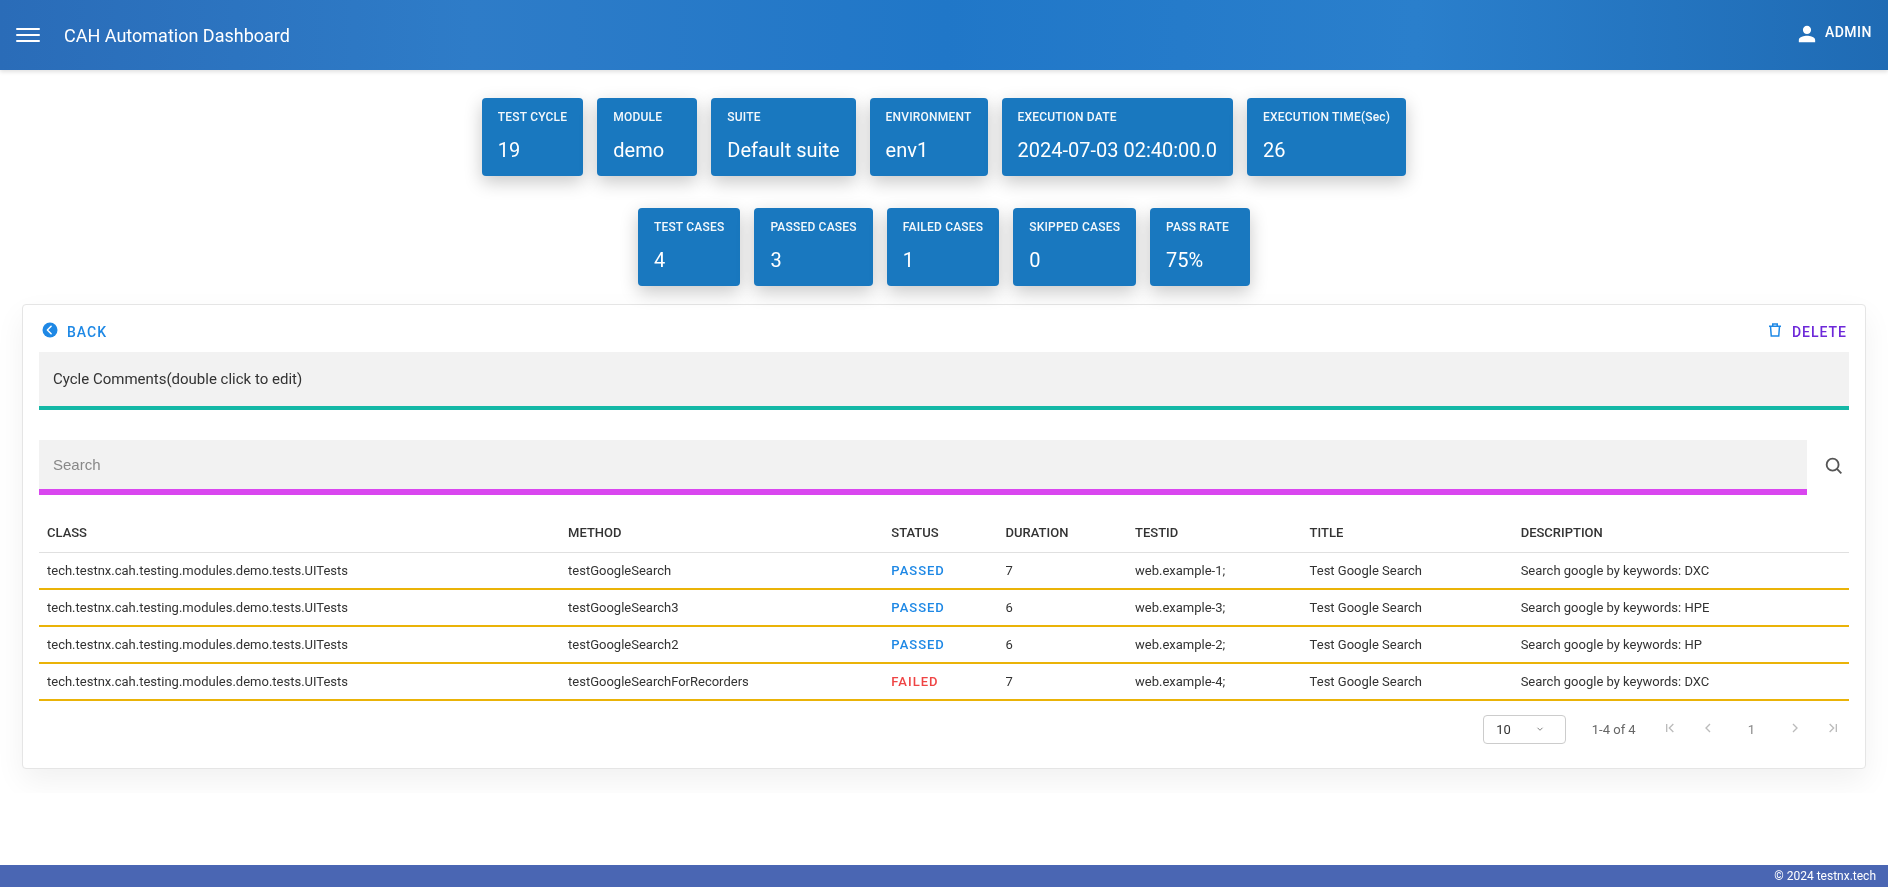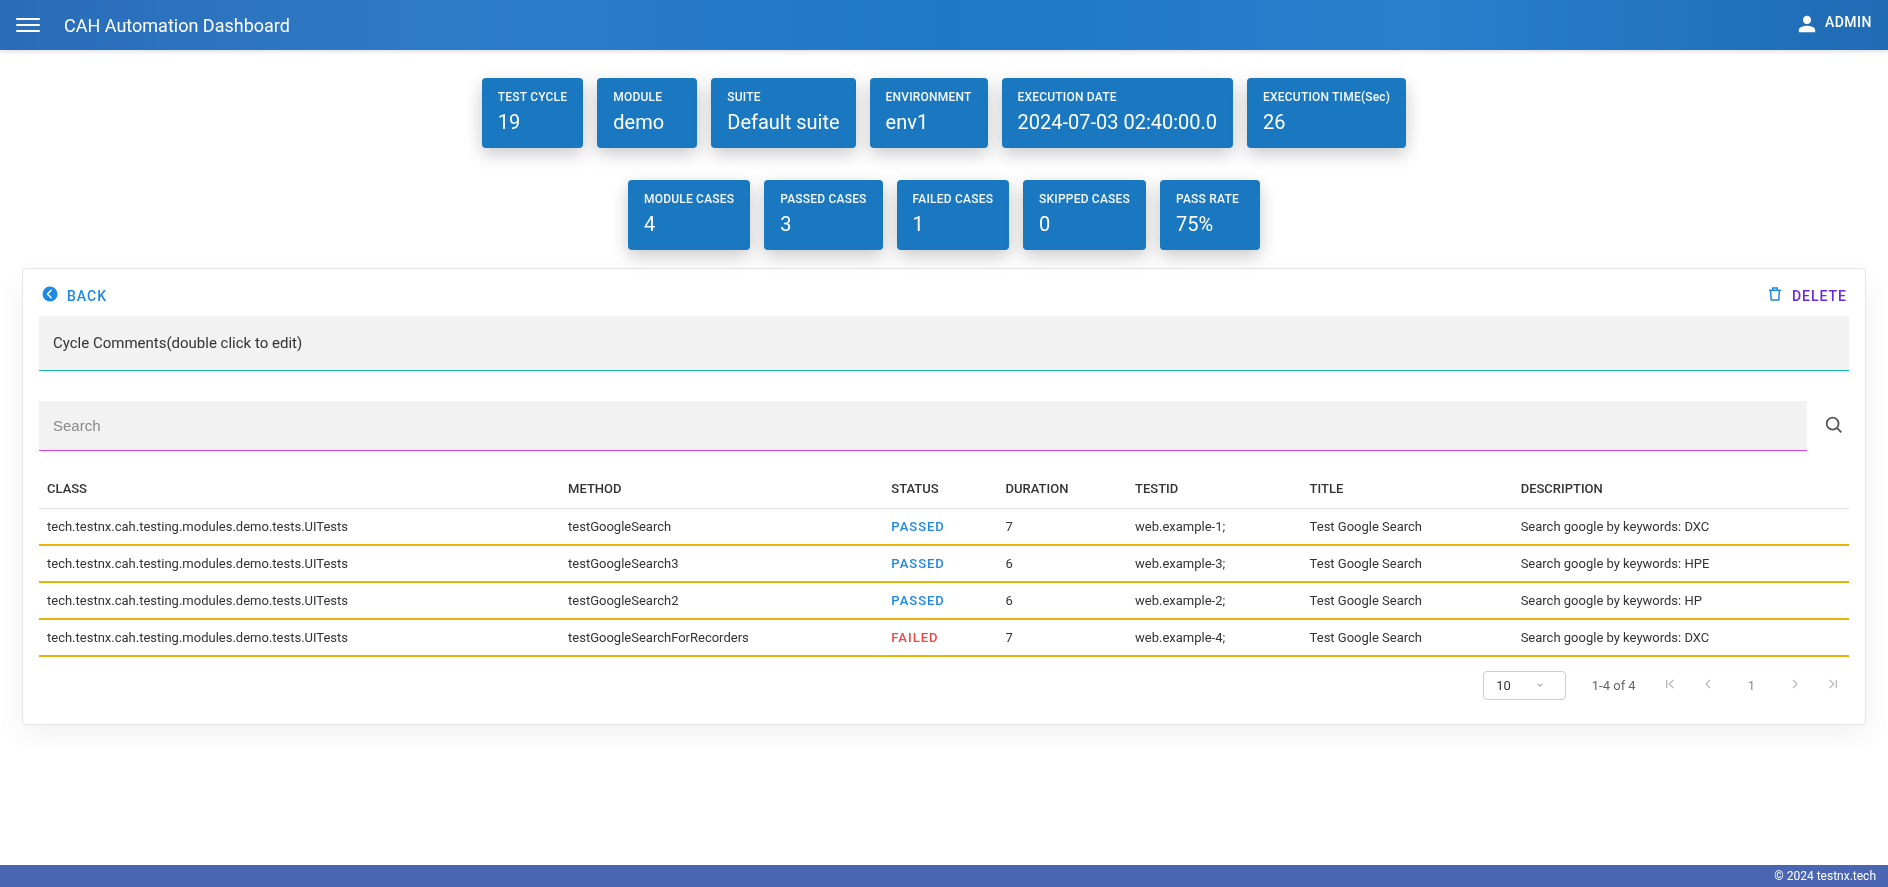--- a/index.html
+++ b/index.html
@@ -5,21 +5,21 @@
   * { box-sizing: border-box; margin: 0; padding: 0; }
   body {
     font-family: -apple-system, BlinkMacSystemFont, "Segoe UI", Roboto, Helvetica, Arial, sans-serif;
     background: #ffffff;
     color: #333;
     font-size: 14px;
   }
   .topbar {
     background: linear-gradient(90deg, #2a6cb8 0%, #2e7cc8 25%, #2077c8 50%, #2a7fcc 75%, #1f6bb4 100%);
     color: #fff;
-    height: 50px;
+    height: 70px;
     display: flex;
     align-items: center;
     padding: 0 16px;
     box-shadow: 0 2px 4px rgba(0,0,0,0.12);
   }
   .hamburger {
     width: 24px; height: 24px;
     display: flex; flex-direction: column; justify-content: center;
     gap: 4px; cursor: pointer; margin-right: 24px;
   }
@@ -32,21 +32,21 @@
   .cards-row { display:flex; gap:14px; justify-content:center; flex-wrap:wrap; }
   .card {
     background:#1978bf;
     color:#fff;
     padding:12px 16px 14px;
     border-radius:4px;
     min-width:100px;
     box-shadow: 0 6px 18px rgba(0,0,0,0.22);
   }
   .card-label { font-size:12px; font-weight:500; letter-spacing:.2px; opacity:.95; }
-  .card-value { font-size:20px; font-weight:400; margin-top:6px; }
+  .card-value { font-size:20px; font-weight:400; margin-top:14px; }
 
   .panel {
     margin: 0 22px 24px;
     background:#fff;
     border:1px solid #e5e5e5;
     border-radius:4px;
     box-shadow:0 12px 30px rgba(0,0,0,0.06);
     padding:12px 16px 24px;
   }
   .panel-top {
@@ -54,33 +54,33 @@
     padding:4px 2px 10px 2px;
   }
   .link-btn { display:flex; align-items:center; gap:8px; cursor:pointer; font-weight:500; letter-spacing:1px; font-size:14px; }
   .link-back { color:#1e88e5; }
   .link-delete { color:#6d28d9; }
   .comments {
     background:#f2f2f2;
     padding:18px 14px;
     font-size:15px;
     color:#333;
-    border-bottom:1px solid #14b8a6;
+    border-bottom:4px solid #14b8a6;
   }
   .spacer { height:30px; }
   .search-row { display:flex; align-items:center; gap:12px; }
   .search-box {
     flex:1;
     background:#f2f2f2;
     border:none;
     outline:none;
     padding:16px 14px;
     font-size:15px;
     color:#333;
-    border-bottom:1px solid #d946ef;
+    border-bottom:6px solid #d946ef;
   }
   .search-box::placeholder { color:#888; }
   .search-icon { color:#555; cursor:pointer; padding:4px; }
 
   table { width:100%; border-collapse:collapse; margin-top:18px; }
   th { text-align:left; font-weight:500; font-size:13px; padding:12px 8px; border-bottom:1px solid #e0e0e0; }
   td { font-size:13px; padding:10px 8px; border-bottom:2px solid #eab308; }
   .status-pass { color:#1e88e5; font-weight:500; letter-spacing:1px; }
   .status-fail { color:#ef4444; font-weight:500; letter-spacing:1px; }
 
@@ -146,21 +146,21 @@
         <div class="card-label">EXECUTION DATE</div>
         <div class="card-value">2024-07-03 02:40:00.0</div>
       </div>
       <div class="card">
         <div class="card-label">EXECUTION TIME(Sec)</div>
         <div class="card-value">26</div>
       </div>
     </div>
   <div class="cards-row" id="cards-row2">
       <div class="card">
-        <div class="card-label">MODULE CASES</div>
+        <div class="card-label">TEST CASES</div>
         <div class="card-value">4</div>
       </div>
       <div class="card">
         <div class="card-label">PASSED CASES</div>
         <div class="card-value">3</div>
       </div>
       <div class="card">
         <div class="card-label">FAILED CASES</div>
         <div class="card-value">1</div>
       </div>

